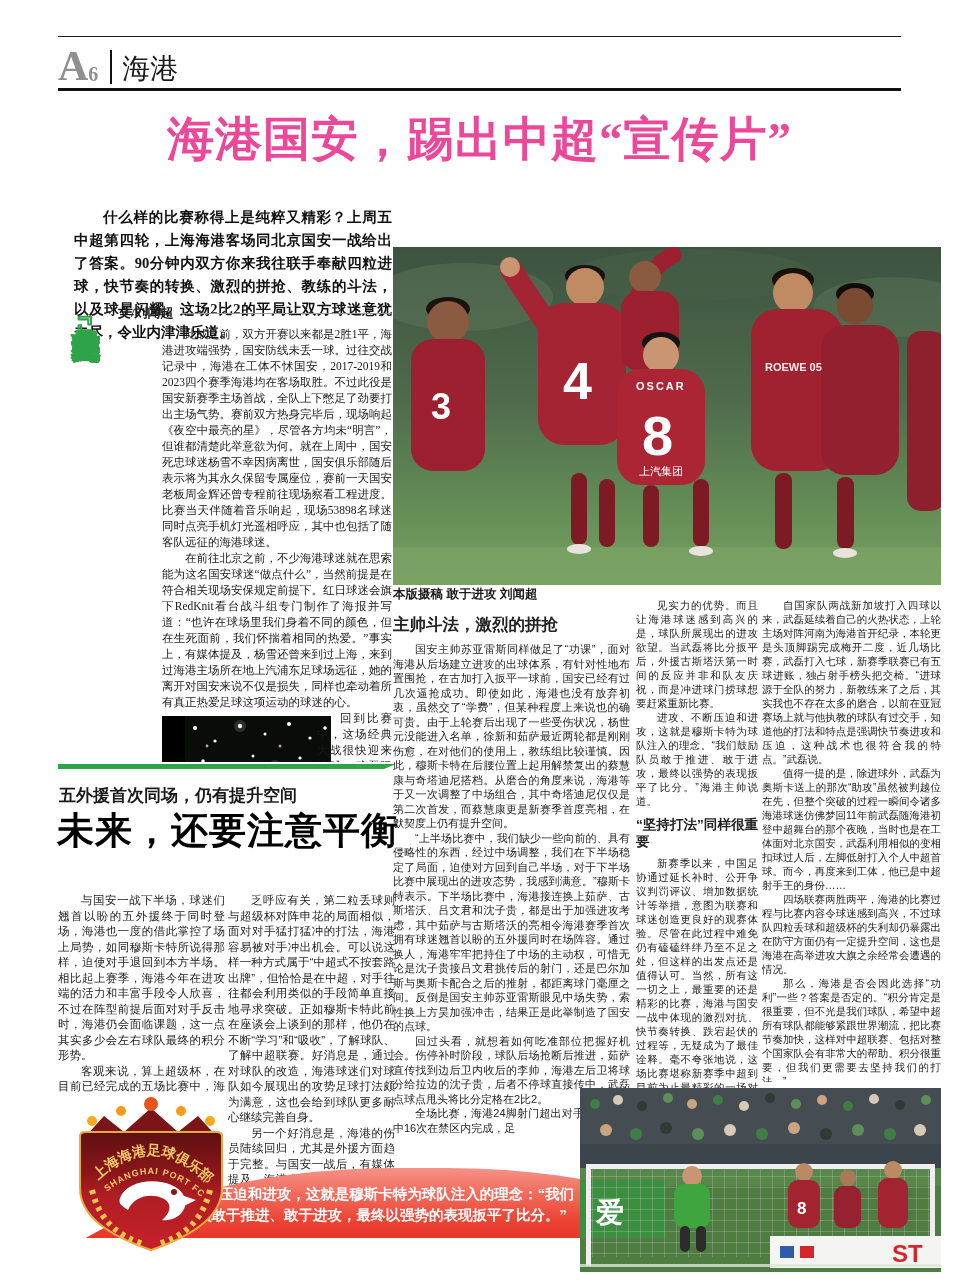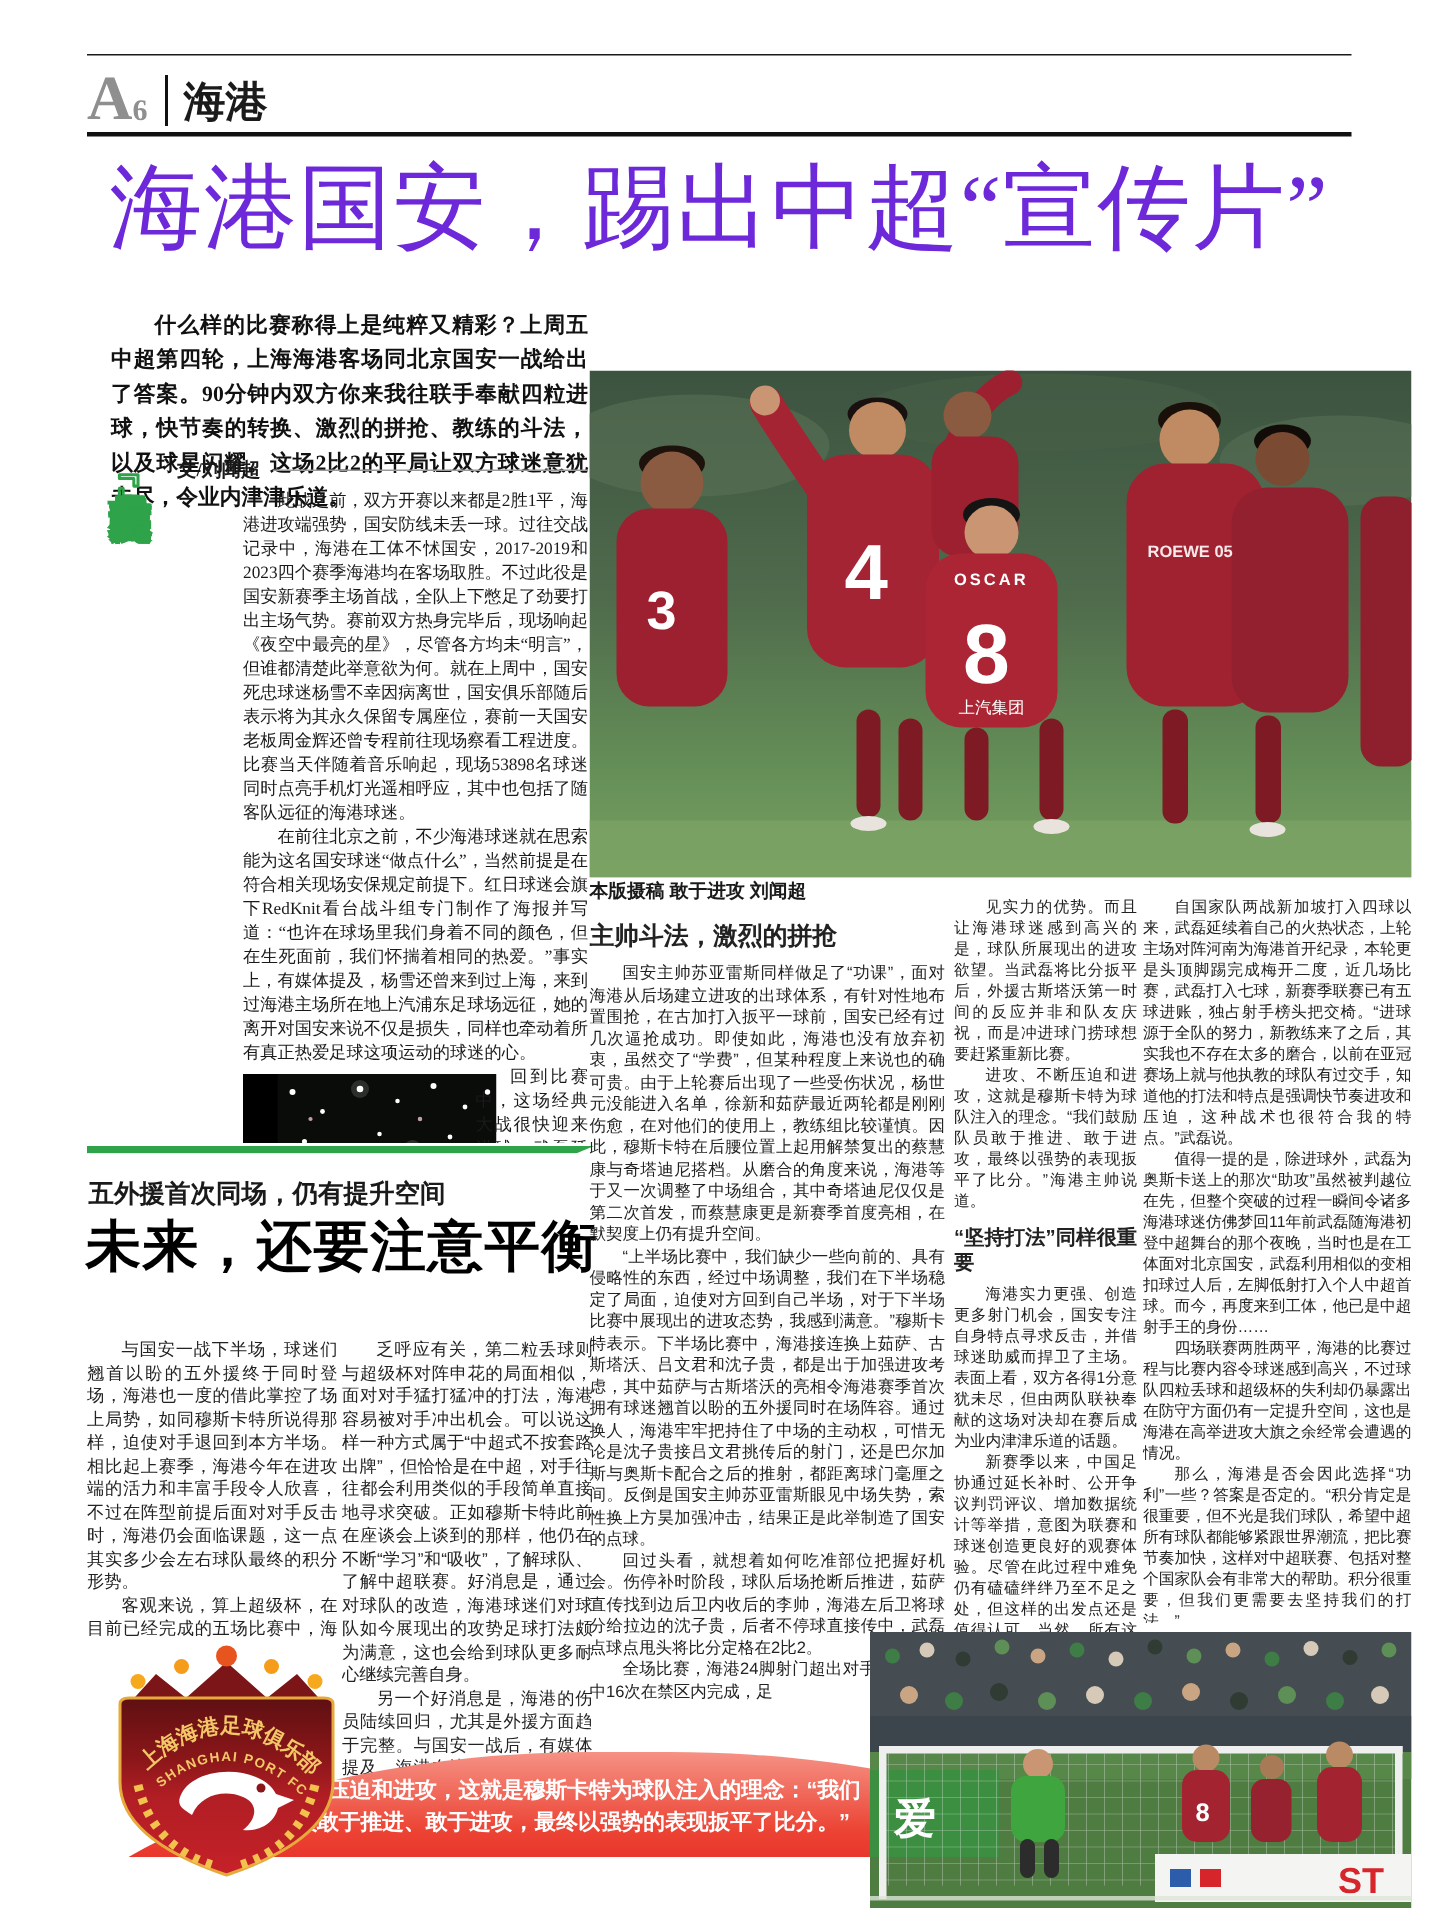--- a/index.html
+++ b/index.html
@@ -8,33 +8,33 @@
   .abs { position:absolute; }
   #page { position:relative; width:959px; height:1280px; background:#fff; }
 
   
   .rule-thin  { left:58px; top:36px; width:843px; height:1px; background:#1a1a1a; }
   .rule-thick { left:58px; top:88px; width:843px; height:3px; background:#111; }
   .hdr { left:58px; top:42px; width:843px; height:44px; display:flex; align-items:flex-end; }
   .page-code { font-size:42px; font-weight:bold; color:#8f8f8f; line-height:40px; }
   .page-num  { font-size:20px; font-weight:bold; color:#8f8f8f; }
   .hdr-bar   { width:2px; height:34px; background:#111; margin:0 10px 2px 12px; }
-  .section-name { font-size:28px; font-weight:700; line-height:34px; }
+  .section-name { font-size:28px; font-weight:400; line-height:34px; }
   .hdr-right { margin-left:auto; display:flex; align-items:flex-end; gap:10px; }
   .dateline { text-align:right; font-family:"Liberation Sans",sans-serif;
               font-size:12px; font-weight:bold; line-height:17px; }
   .hdr-bar2 { width:1px; height:38px; background:#333; margin-bottom:1px; }
   .masthead { position:relative; padding-top:10px; }
   .mh-en { position:absolute; top:-2px; left:34px; font-size:7px; color:#c00b12; font-weight:bold;
            font-family:"Liberation Sans",sans-serif; letter-spacing:.5px; }
   .mh-script { font-size:33px; font-weight:900; color:#c00b12; font-style:italic; letter-spacing:-2px; }
   .mh-rest { font-size:27px; font-weight:900; color:#111; letter-spacing:1px; }
 
   
-  .headline { left:58px; top:96px; width:843px; font-size:62px; font-weight:400; color:#6d28d9;
+  .headline { left:58px; top:96px; width:843px; font-size:47px; font-weight:700; color:#ec4899;
               letter-spacing:1px; white-space:nowrap; text-align:center; line-height:86px; }
   .lede { left:74px; top:206px; width:318px; font-size:14.5px; font-weight:bold; line-height:23px;
           text-align:justify; text-indent:2em; color:#111; }
 
   
   .quote-col { left:58px; top:306px; width:56px; height:424px; writing-mode:vertical-rl;
                text-orientation:upright; font-size:30px; font-weight:900; color:#2fa34a;
                line-height:56px; overflow:hidden; }
 
   
@@ -290,21 +290,20 @@
     <div class="art3-h">主帅斗法，激烈的拼抢</div>
     <p>国安主帅苏亚雷斯同样做足了“功课”，面对海港从后场建立进攻的出球体系，有针对性地布置围抢，在古加打入扳平一球前，国安已经有过几次逼抢成功。即使如此，海港也没有放弃初衷，虽然交了“学费”，但某种程度上来说也的确可贵。由于上轮赛后出现了一些受伤状况，杨世元没能进入名单，徐新和茹萨最近两轮都是刚刚伤愈，在对他们的使用上，教练组比较谨慎。因此，穆斯卡特在后腰位置上起用解禁复出的蔡慧康与奇塔迪尼搭档。从磨合的角度来说，海港等于又一次调整了中场组合，其中奇塔迪尼仅仅是第二次首发，而蔡慧康更是新赛季首度亮相，在默契度上仍有提升空间。</p>
     <p>“上半场比赛中，我们缺少一些向前的、具有侵略性的东西，经过中场调整，我们在下半场稳定了局面，迫使对方回到自己半场，对于下半场比赛中展现出的进攻态势，我感到满意。”穆斯卡特表示。下半场比赛中，海港接连换上茹萨、古斯塔沃、吕文君和沈子贵，都是出于加强进攻考虑，其中茹萨与古斯塔沃的亮相令海港赛季首次拥有球迷翘首以盼的五外援同时在场阵容。通过换人，海港牢牢把持住了中场的主动权，可惜无论是沈子贵接吕文君挑传后的射门，还是巴尔加斯与奥斯卡配合之后的推射，都距离球门毫厘之间。反倒是国安主帅苏亚雷斯眼见中场失势，索性换上方昊加强冲击，结果正是此举制造了国安的点球。</p>
     <p>回过头看，就想着如何吃准部位把握好机会。伤停补时阶段，球队后场抢断后推进，茹萨直传找到边后卫内收后的李帅，海港左后卫将球分给拉边的沈子贵，后者不停球直接传中，武磊点球点甩头将比分定格在2比2。</p>
     <p>全场比赛，海港24脚射门超出对手10次，其中16次在禁区内完成，足</p>
   </div>
   <div class="abs art3-col col2">
     <p>见实力的优势。而且让海港球迷感到高兴的是，球队所展现出的进攻欲望。当武磊将比分扳平后，外援古斯塔沃第一时间的反应并非和队友庆祝，而是冲进球门捞球想要赶紧重新比赛。</p>
     <p>进攻、不断压迫和进攻，这就是穆斯卡特为球队注入的理念。“我们鼓励队员敢于推进、敢于进攻，最终以强势的表现扳平了比分。”海港主帅说道。</p>
     <div class="art3-h">“坚持打法”同样很重要</div>
-    <p>海港实力更强、创造更多射门机会，国安专注自身特点寻求反击，并借球迷助威而捍卫了主场。表面上看，双方各得1分意犹未尽，但由两队联袂奉献的这场对决却在赛后成为业内津津乐道的话题。</p>
     <p>新赛季以来，中国足协通过延长补时、公开争议判罚评议、增加数据统计等举措，意图为联赛和球迷创造更良好的观赛体验。尽管在此过程中难免仍有磕磕绊绊乃至不足之处，但这样的出发点还是值得认可。当然，所有这一切之上，最重要的还是精彩的比赛，海港与国安一战中体现的激烈对抗、快节奏转换、跌宕起伏的过程等，无疑成为了最佳诠释。毫不夸张地说，这场比赛堪称新赛季中超到目前为止最精彩的一场对决。赛后各平台不少中立球迷都对本场比赛给出赞赏，而国安与海港球迷作为对阵双方，也不乏互为点赞。</p>
   </div>
   <div class="abs art3-col col3">
     <p>自国家队两战新加坡打入四球以来，武磊延续着自己的火热状态，上轮主场对阵河南为海港首开纪录，本轮更是头顶脚踢完成梅开二度，近几场比赛，武磊打入七球，新赛季联赛已有五球进账，独占射手榜头把交椅。“进球源于全队的努力，新教练来了之后，其实我也不存在太多的磨合，以前在亚冠赛场上就与他执教的球队有过交手，知道他的打法和特点是强调快节奏进攻和压迫，这种战术也很符合我的特点。”武磊说。</p>
     <p>值得一提的是，除进球外，武磊为奥斯卡送上的那次“助攻”虽然被判越位在先，但整个突破的过程一瞬间令诸多海港球迷仿佛梦回11年前武磊随海港初登中超舞台的那个夜晚，当时也是在工体面对北京国安，武磊利用相似的变相扣球过人后，左脚低射打入个人中超首球。而今，再度来到工体，他已是中超射手王的身份……</p>
     <p>四场联赛两胜两平，海港的比赛过程与比赛内容令球迷感到高兴，不过球队四粒丢球和超级杯的失利却仍暴露出在防守方面仍有一定提升空间，这也是海港在高举进攻大旗之余经常会遭遇的情况。</p>
     <p>那么，海港是否会因此选择“功利”一些？答案是否定的。“积分肯定是很重要，但不光是我们球队，希望中超所有球队都能够紧跟世界潮流，把比赛节奏加快，这样对中超联赛、包括对整个国家队会有非常大的帮助。积分很重要，但我们更需要去坚持我们的打法。”</p>
   </div>
 
   <div class="abs bottom-photo">

